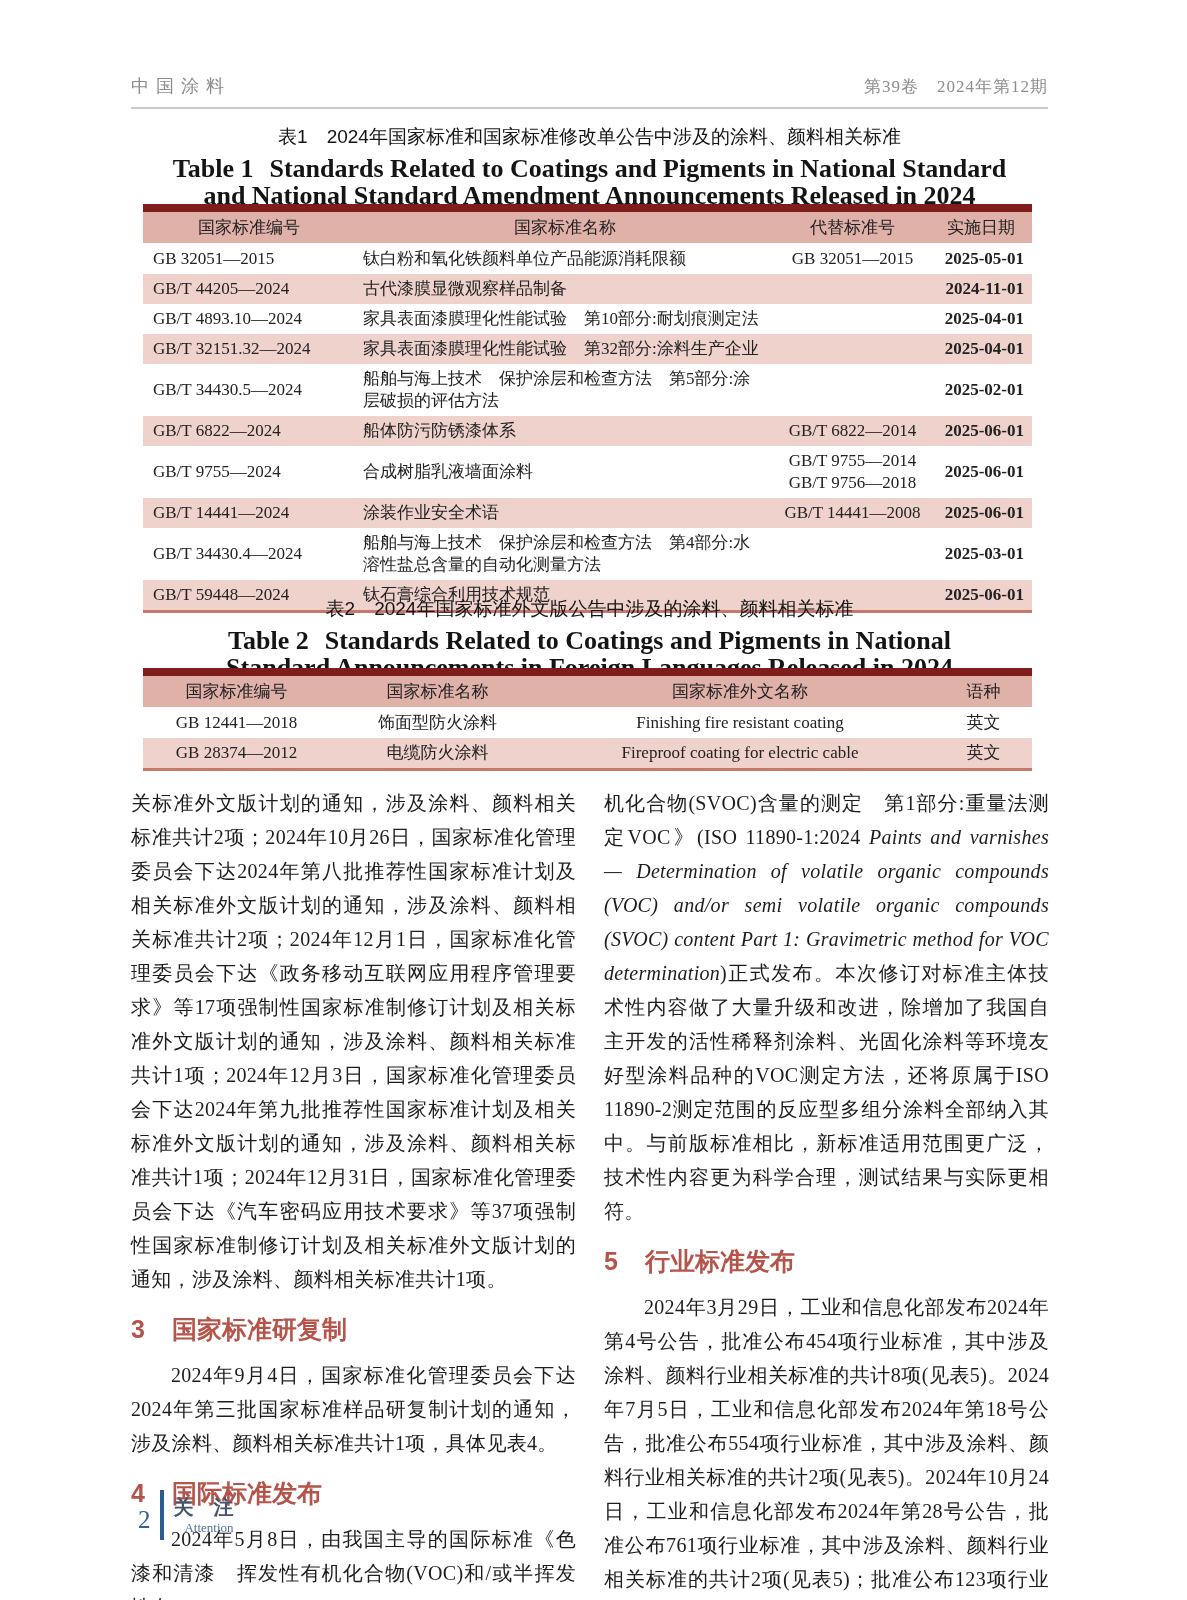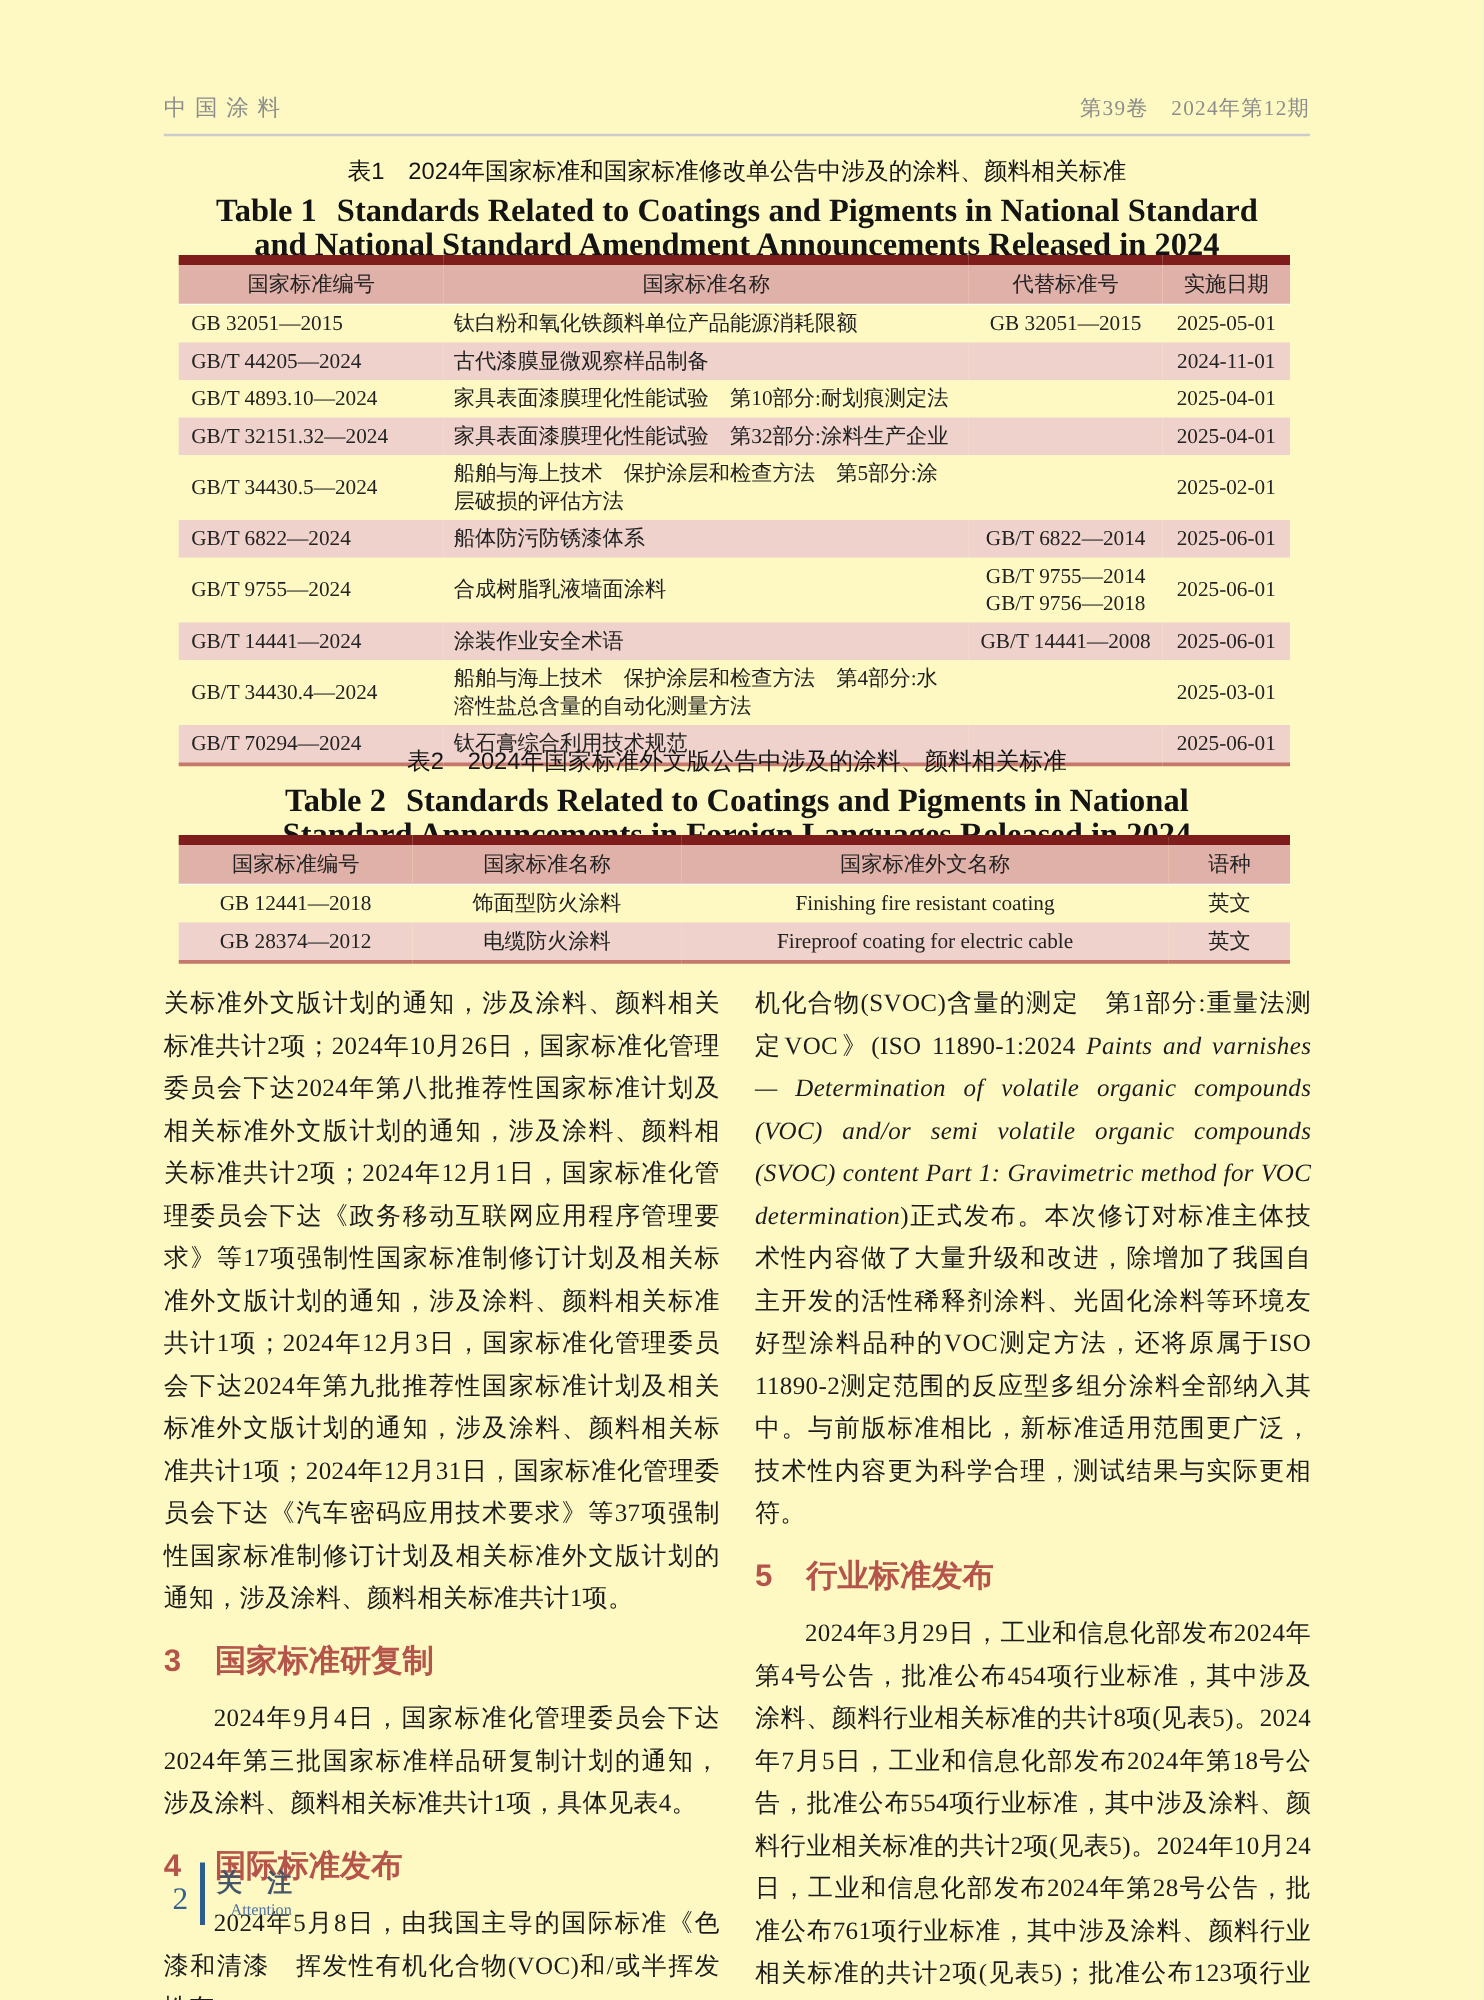--- a/index.html
+++ b/index.html
@@ -1,19 +1,19 @@
 <!DOCTYPE html>
 <html><head>
 <meta charset="utf-8">
 <style>
   html,body{margin:0;padding:0;background:#e8e8e8;}
   .page{
     position:relative;
     width:1187px;height:1600px;
-    background:#fef9c3;
+    background:#ffffff;
     margin:0 auto;
     font-family:"Liberation Serif","DejaVu Serif",serif;
     color:#1c1c1c;
     overflow:hidden;
   }
   
   .page-header{
     position:absolute;left:131px;top:74px;width:917px;
     display:flex;justify-content:space-between;align-items:flex-end;
     border-bottom:2px solid #cbcbcb;padding-bottom:9px;
@@ -37,21 +37,21 @@
   .stdtable th{
     background:#e0b1a8;font-weight:normal;font-size:17px;color:#222;
     padding:4px 6px;border-top:8px solid #7f1d1d;border-bottom:1px solid #fefefe;
     text-align:center;
   }
   .stdtable td{font-size:17px;line-height:22px;padding:4px 8px;vertical-align:middle;color:#222;}
   .stdtable tr.shaded td{background:#eed2cb;}
   .t1 .c-code{text-align:left;padding-left:10px;}
   .t1 .c-name{text-align:left;}
   .t1 .c-rep{text-align:center;}
-  .t1 .c-date{text-align:center;}
+  .t1 .c-date{text-align:right;font-weight:bold;}
   .t2 td{text-align:center;}
   .rep-line{display:block;}
   
   .col{position:absolute;top:786px;width:445px;}
   .col-left{left:131px;}
   .col-right{left:604px;}
   .col p{margin:0;text-align:justify;font-size:20px;line-height:34px;letter-spacing:0.3px;}
   .col p.indent{text-indent:2em;}
   .em-en{font-style:italic;}
   .section-heading{
@@ -149,21 +149,21 @@
         <td class="c-rep">GB/T 14441—2008</td>
         <td class="c-date">2025-06-01</td>
       </tr>
       <tr>
         <td class="c-code">GB/T 34430.4—2024</td>
         <td class="c-name">船舶与海上技术　保护涂层和检查方法　第4部分:水溶性盐总含量的自动化测量方法</td>
         <td class="c-rep"></td>
         <td class="c-date">2025-03-01</td>
       </tr>
       <tr class="shaded">
-        <td class="c-code">GB/T 70294—2024</td>
+        <td class="c-code">GB/T 59448—2024</td>
         <td class="c-name">钛石膏综合利用技术规范</td>
         <td class="c-rep"></td>
         <td class="c-date">2025-06-01</td>
       </tr>
     </tbody>
   </table>
 
   <div class="tcap tcap2">
     <div class="tcap-zh">表2　2024年国家标准外文版公告中涉及的涂料、颜料相关标准</div>
     <div class="tcap-en"><span>Table 2</span><span class="cap-gap"></span><span>Standards Related to Coatings and Pigments in National Standard Announcements in Foreign Languages Released in 2024</span></div>

